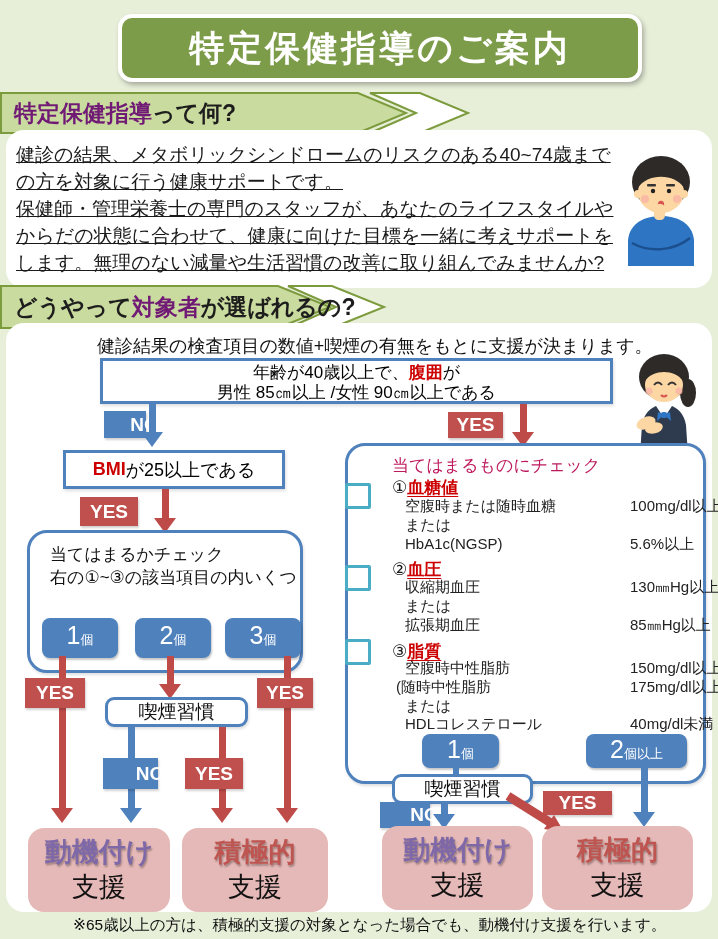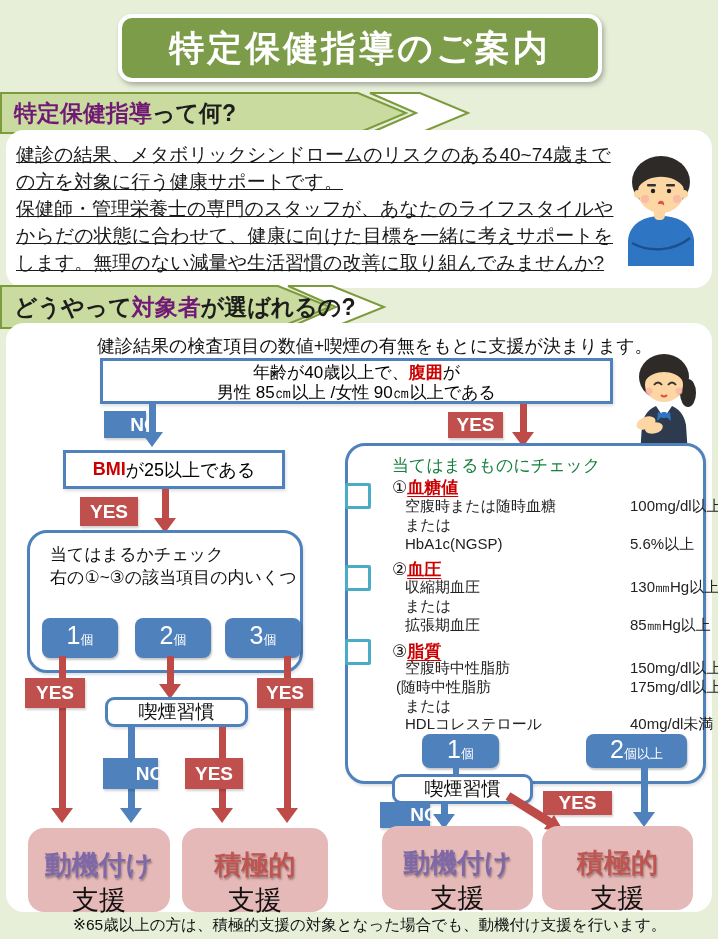--- a/index.html
+++ b/index.html
@@ -1,21 +1,21 @@
 <!DOCTYPE html>
 <html><head>
 <meta charset="utf-8">
 <style>
   * { margin:0; padding:0; box-sizing:border-box; }
   html,body { background:#d8e0cb; }
   body { font-family:"Liberation Sans","DejaVu Sans",sans-serif; }
   .page { position:relative; width:718px; height:939px; background:#E7EFD9; overflow:hidden; margin:0 auto; }
   .abs { position:absolute; }
   .panel { position:absolute; background:#fff; border-radius:18px; }
-  .title-banner { position:absolute; left:118px; top:14px; width:484px; height:68px;
+  .title-banner { position:absolute; left:118px; top:14px; width:524px; height:68px;
     background:#7D9C49; border:4px solid #fff; border-radius:14px;
     box-shadow:2px 3px 5px rgba(0,0,0,.28); display:flex; align-items:center; justify-content:center; }
   .title-banner span { color:#fff; font-size:35px; font-weight:bold; letter-spacing:3px; }
   .band-text { position:absolute; font-size:23px; font-weight:bold; display:flex; align-items:center; }
   .red-t { color:#701a75; }
   .blk-t { color:#1d1d1d; }
   .body-text { position:absolute; font-size:19px; line-height:27px; color:#1a1a1a; white-space:pre-line;text-decoration:underline; }
   .bluebox { position:absolute; background:#fff; border:3px solid #4F81BD; border-radius:0;
     box-shadow:1px 2px 3px rgba(0,0,0,.13); }
   .tag { position:absolute; color:#fff; font-weight:bold; font-size:19px;
@@ -25,21 +25,21 @@
   .shaft { position:absolute; }
   .shaft-b { background:#4F81BD; }
   .shaft-r { background:#BE4B48; }
   .ah { position:absolute; width:0; height:0; border-left:11px solid transparent; border-right:11px solid transparent; }
   .ah-b { border-top:15px solid #4F81BD; }
   .ah-r { border-top:15px solid #BE4B48; }
   .nbtn { position:absolute; background:#4F81BD; border-radius:8px; color:#fff;
     display:flex; align-items:baseline; justify-content:center; box-shadow:1px 2px 2px rgba(0,0,0,.22); padding-top:4px; }
   .nbtn .num { font-size:25px; line-height:1.1; font-weight:normal; }
   .nbtn .suf { font-size:13px; }
-  .result { position:absolute; background:#E5B9B7; border-radius:16px; text-align:center; padding-top:20px; }
+  .result { position:absolute; background:#E5B9B7; border-radius:16px; text-align:center; padding-top:7px; }
   .result .r1 { font-size:27px; font-weight:bold; line-height:34px; text-shadow:1px 2px 2px rgba(0,0,0,.30); }
   .result .r2 { font-size:27px; color:#111; line-height:36px; }
   .r1-purple { color:#7F68A8; }
   .r1-red { color:#BE5551; }
   .crit-row { position:absolute; font-size:15px; color:#222; white-space:nowrap; }
   .crit-val { position:absolute; left:225px; top:0; }
   .crit-head { position:absolute; font-size:17px; white-space:nowrap; color:#1a1a1a; }
   .crit-head .cname { color:#CC0000; font-weight:bold; text-decoration:underline; text-underline-offset:3px; }
   .checkbox { position:absolute; width:26px; height:26px; background:#fff; border:3px solid #4BACC6; border-radius:2px; }
   .smoke { position:absolute; background:#fff; border:3px solid #4F81BD; border-radius:9px;
@@ -177,21 +177,21 @@
 
   <div class="smoke" style="left:105px;top:697px;width:143px;height:30px">喫煙習慣</div>
   <div class="shaft shaft-b" style="left:128px;top:727px;width:7px;height:81px"></div>
   <div class="ah ah-b" style="left:120px;top:808px"></div>
   <div class="tag tag-no" style="left:103px;top:758px;width:55px;height:31px">NO</div>
   <div class="shaft shaft-r" style="left:219px;top:727px;width:7px;height:81px"></div>
   <div class="ah ah-r" style="left:211px;top:808px"></div>
   <div class="tag tag-yes" style="left:185px;top:758px;width:58px;height:31px">YES</div>
 
   <div class="bluebox" style="left:345px;top:443px;width:361px;height:341px;border-radius:20px">
-    <div class="abs" style="left:44px;top:8px;font-size:17px;color:#15803d">当てはまるものにチェック</div>
+    <div class="abs" style="left:44px;top:8px;font-size:17px;color:#be185d">当てはまるものにチェック</div>
 
     <div class="checkbox" style="left:-3px;top:37px"></div>
     <div class="checkbox" style="left:-3px;top:119px"></div>
     <div class="checkbox" style="left:-3px;top:193px"></div>
 
     <div class="crit-head" style="left:44px;top:30px"><span>①</span><span class="cname">血糖値</span></div>
     <div class="crit-row" style="left:57px;top:51px"><span>空腹時または随時血糖</span><span class="crit-val">100mg/dl以上</span></div>
     <div class="crit-row" style="left:57px;top:70px"><span>または</span></div>
     <div class="crit-row" style="left:57px;top:89px"><span>HbA1c(NGSP)</span><span class="crit-val">5.6%以上</span></div>
 

